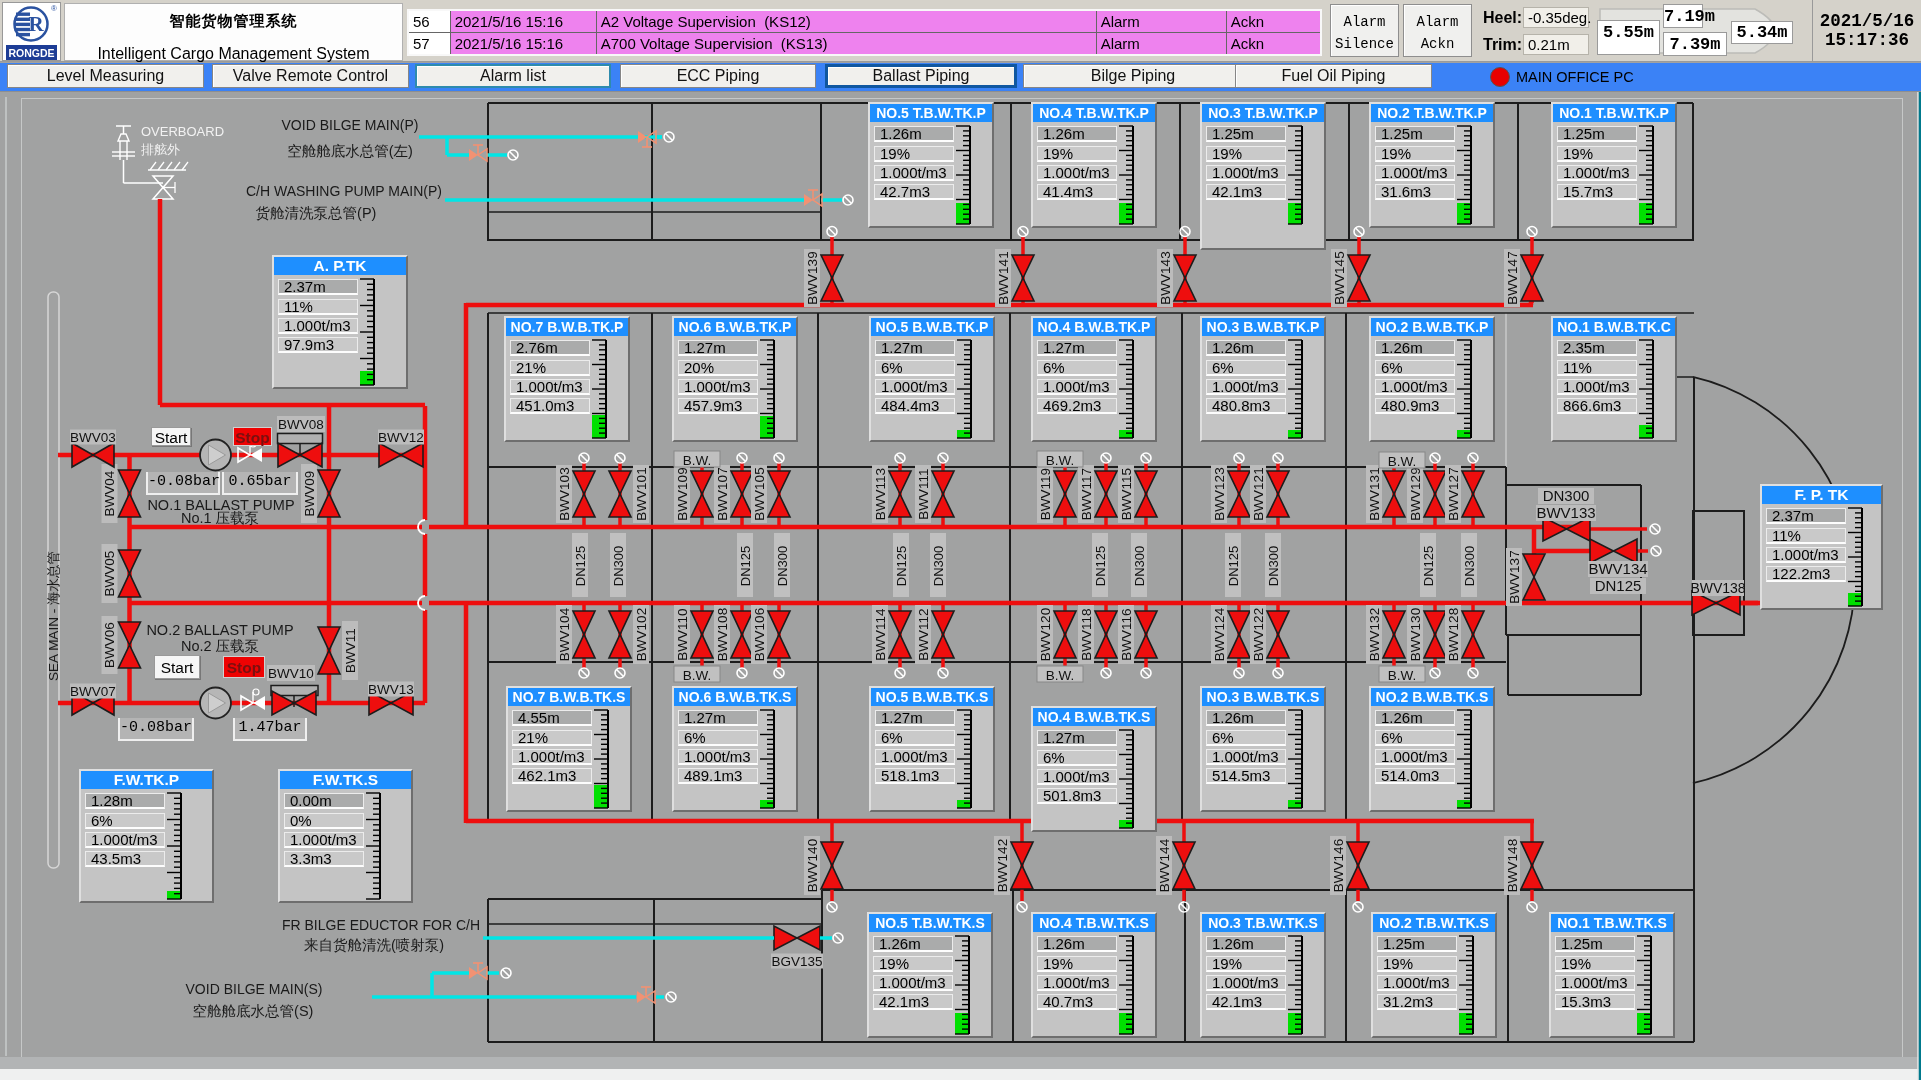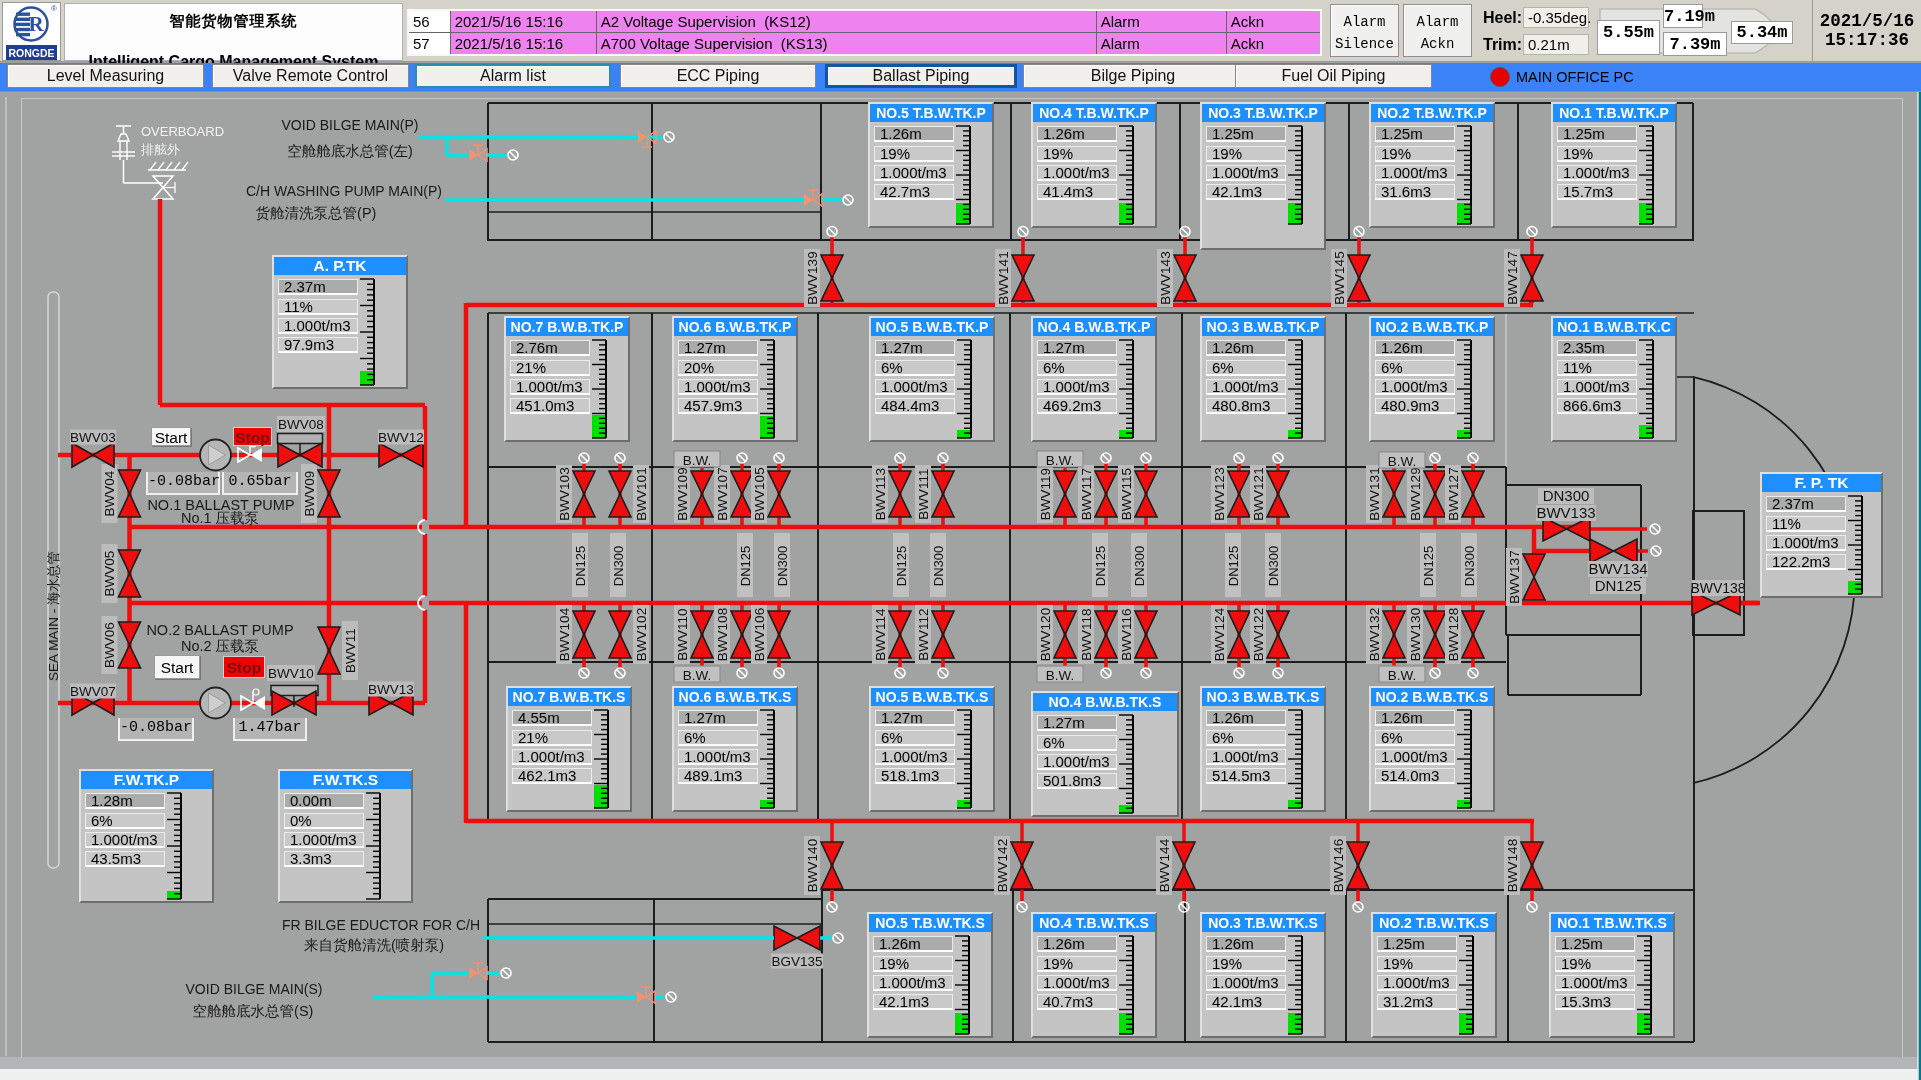--- a/index.html
+++ b/index.html
@@ -2,21 +2,21 @@
 <html><head><meta charset="utf-8"><style>
 *{margin:0;padding:0;box-sizing:border-box}
 body{width:1921px;height:1080px;overflow:hidden;font-family:"Liberation Sans",sans-serif;background:#a1a2a2}
 #hdr{position:absolute;left:0;top:0;width:1921px;height:62px;background:#d5d2ca;border-bottom:1px solid #9a9a9a}
 #tabs{position:absolute;left:0;top:63px;width:1921px;height:29px;background:#3b82f6;border-bottom:1px solid #8f8f8f}
 #main{position:absolute;left:0;top:92px;width:1921px;height:988px;background:#a1a2a2}
 #frame1{position:absolute;left:21px;top:6px;width:1882px;height:963px;border:1.5px solid #c6c8c8}
 .logo{position:absolute;left:2px;top:2px;width:59px;height:59px;background:#fff;border:1px solid #999}
 .title{position:absolute;left:64px;top:3px;width:339px;height:58px;background:#fdfdfd;border:1px solid #b0b0b0;text-align:center}
 .title .cn{font-size:15px;font-weight:bold;margin-top:8px;letter-spacing:1px}
-.title .en{font-size:16px;font-weight:bold;margin-top:22px}
+.title .en{font-size:16px;font-weight:normal;margin-top:14px}
 table.alm{position:absolute;left:407px;top:9px;border-collapse:collapse;background:#ee82ee;font-size:15px;border:2px solid #f8f8f8}
 table.alm td{border:1px solid #666;height:22.5px;padding:0 20px 0 4px;white-space:nowrap}
 table.alm td.num{background:#fff;text-align:right;width:39px}
 .mbtn{position:absolute;background:#f0f0ee;border:1px solid #8e8e8e;box-shadow:inset 1px 1px 0 #fff;font-family:"Liberation Mono",monospace;font-size:14px;text-align:center;line-height:1.6;padding-top:6px}
 .hl{position:absolute;font-weight:bold;font-size:16px}
 .hv{position:absolute;background:#f1efe9;border:1px solid #b6b3aa;font-size:15px;padding:1px 4px}
 .dft{position:absolute;background:#fff;border:1px solid #9a9a9a;font-family:"Liberation Mono",monospace;font-weight:bold;font-size:17px;text-align:center}
 .clock{position:absolute;left:1812px;top:0;width:109px;height:62px;font-family:"Liberation Mono",monospace;font-weight:bold;font-size:17.5px;text-align:center;padding-top:12px;line-height:19px;border-left:1px solid #999}
 .tab{position:absolute;top:1px;height:24px;background:#f1f0ed;border:1px solid #868686;box-shadow:inset 1px 1px 0 #fff;font-size:16px;text-align:center;line-height:22px;color:#111}
 .tk{position:absolute;background:#c4c4c4;border:2px solid;border-color:#dfdfdf #6e6e6e #6e6e6e #dfdfdf;z-index:5}
@@ -1121,21 +1121,21 @@
       <line x1="93" y1="85.7" x2="100" y2="85.7" stroke="#000" stroke-width="1.4"></line>
       <line x1="93" y1="90.6" x2="100" y2="90.6" stroke="#000" stroke-width="1.4"></line>
       <line x1="86" y1="95.5" x2="100" y2="95.5" stroke="#000" stroke-width="1.4"></line>
       <line x1="93" y1="100.4" x2="100" y2="100.4" stroke="#000" stroke-width="1.4"></line>
       <line x1="93" y1="105.3" x2="100" y2="105.3" stroke="#000" stroke-width="1.4"></line>
       <line x1="93" y1="110.2" x2="100" y2="110.2" stroke="#000" stroke-width="1.4"></line>
       <line x1="93" y1="115.1" x2="100" y2="115.1" stroke="#000" stroke-width="1.4"></line>
       <line x1="86" y1="120.0" x2="100" y2="120.0" stroke="#000" stroke-width="1.4"></line>
     </svg>
   </div>
-<div class="tk" style="left:1031px;top:691px;width:148px;height:126px">
+<div class="tk" style="left:1031px;top:706px;width:126px;height:126px">
     <div class="tkh">NO.4 B.W.B.TK.S</div>
     <div class="tf t1" style="top:22px">1.27m</div>
     <div class="tf" style="top:42px">6%</div>
     <div class="tf" style="top:61px">1.000t/m3</div>
     <div class="tf" style="top:80px">501.8m3</div>
     <svg width="126" height="126" viewBox="0 0 126 126" style="position:absolute;left:0;top:0">
       <rect x="86" y="112" width="13" height="8" fill="#00e000"></rect>
       <line x1="100" y1="22" x2="100" y2="120" stroke="#000" stroke-width="2"></line>
       <line x1="86" y1="22.0" x2="100" y2="22.0" stroke="#000" stroke-width="1.4"></line>
       <line x1="93" y1="26.9" x2="100" y2="26.9" stroke="#000" stroke-width="1.4"></line>
@@ -1472,21 +1472,21 @@
       <line x1="93" y1="90.9" x2="100" y2="90.9" stroke="#000" stroke-width="1.4"></line>
       <line x1="93" y1="96.2" x2="100" y2="96.2" stroke="#000" stroke-width="1.4"></line>
       <line x1="86" y1="101.5" x2="100" y2="101.5" stroke="#000" stroke-width="1.4"></line>
       <line x1="93" y1="106.8" x2="100" y2="106.8" stroke="#000" stroke-width="1.4"></line>
       <line x1="93" y1="112.1" x2="100" y2="112.1" stroke="#000" stroke-width="1.4"></line>
       <line x1="93" y1="117.4" x2="100" y2="117.4" stroke="#000" stroke-width="1.4"></line>
       <line x1="93" y1="122.7" x2="100" y2="122.7" stroke="#000" stroke-width="1.4"></line>
       <line x1="86" y1="128.0" x2="100" y2="128.0" stroke="#000" stroke-width="1.4"></line>
     </svg>
   </div>
-<div class="tk" style="left:1760px;top:472px;width:123px;height:126px">
+<div class="tk" style="left:1760px;top:484px;width:123px;height:126px">
     <div class="tkh" style="font-size:15.5px">F. P. TK</div>
     <div class="tf t1" style="top:22px">2.37m</div>
     <div class="tf" style="top:42px">11%</div>
     <div class="tf" style="top:61px">1.000t/m3</div>
     <div class="tf" style="top:80px">122.2m3</div>
     <svg width="123" height="126" viewBox="0 0 123 126" style="position:absolute;left:0;top:0">
       <rect x="86" y="107" width="13" height="13" fill="#00e000"></rect>
       <line x1="100" y1="22" x2="100" y2="120" stroke="#000" stroke-width="2"></line>
       <line x1="86" y1="22.0" x2="100" y2="22.0" stroke="#000" stroke-width="1.4"></line>
       <line x1="93" y1="26.9" x2="100" y2="26.9" stroke="#000" stroke-width="1.4"></line>

